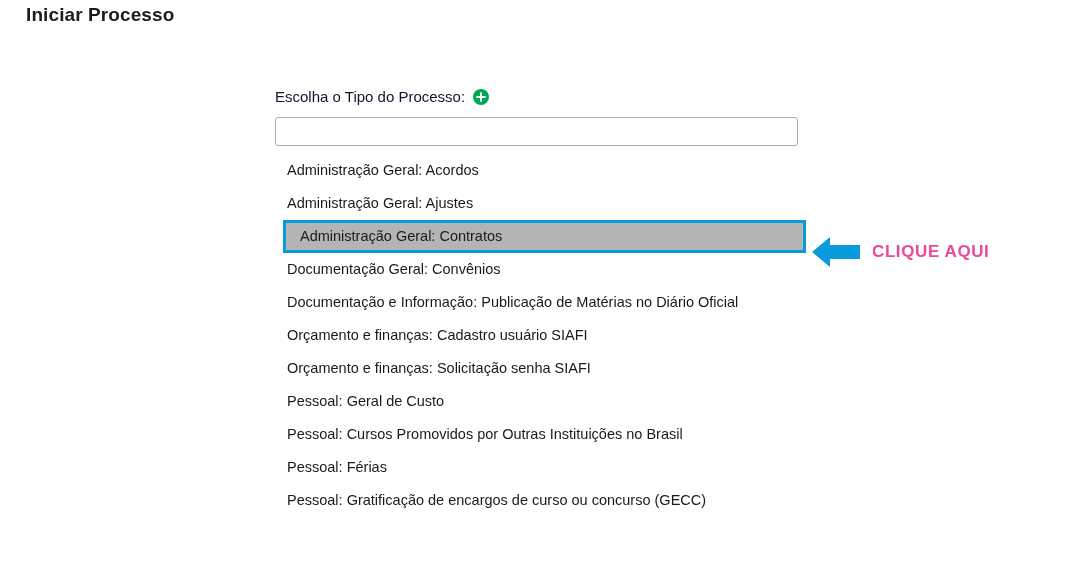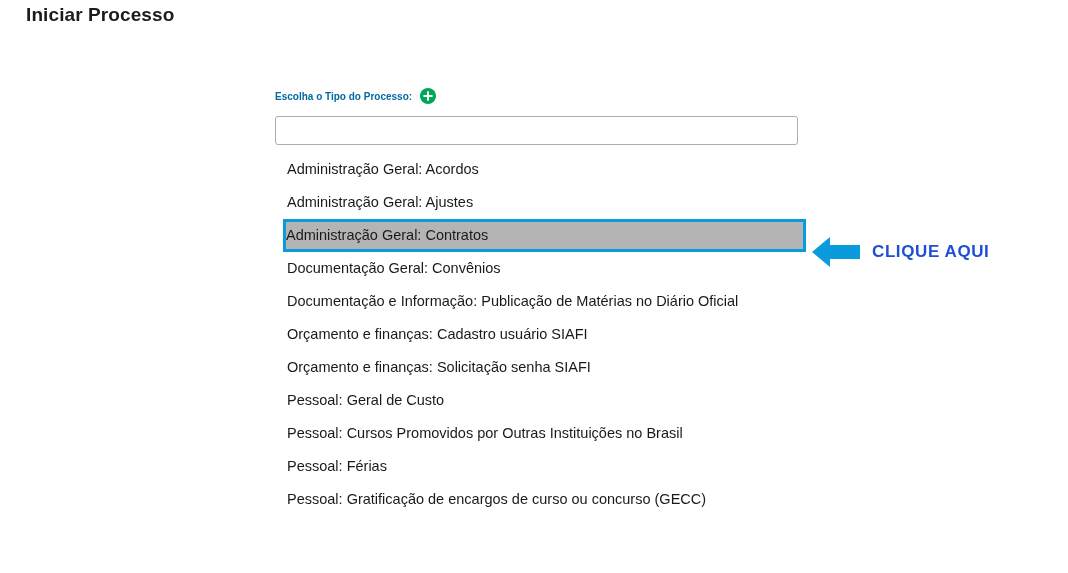--- a/index.html
+++ b/index.html
@@ -30,23 +30,23 @@
     top: 88px;
     width: 760px;
   }
   .field-label-row {
     display: flex;
     align-items: center;
     gap: 8px;
     margin-bottom: 12px;
   }
   .field-label {
-    font-size: 10px;
-    font-weight: bold;
-    color: #0369a1;
+    font-size: 15px;
+    font-weight: normal;
+    color: #0f172a;
   }
   .plus-icon {
     display: inline-block;
     width: 16px;
     height: 16px;
     line-height: 0;
   }
   .search-input {
     box-sizing: border-box;
     width: 523px;
@@ -75,40 +75,40 @@
     font-size: 14.5px;
     color: #1a1a1a;
     padding-left: 4px;
     white-space: nowrap;
   }
   .option-item.selected {
     background: #b4b4b4;
     border: 3px solid #0a9bdc;
     height: 33px;
     line-height: 27px;
-    padding-left: 0;
+    padding-left: 14px;
   }
   
   .callout {
     position: absolute;
     left: 810px;
     top: 232px;
     display: flex;
     align-items: center;
     gap: 10px;
   }
   .callout-arrow {
     width: 52px;
     height: 40px;
     line-height: 0;
   }
   .callout-text {
     font-size: 17px;
     font-weight: bold;
-    color: #1d4ed8;
+    color: #ec4899;
     letter-spacing: 0.6px;
     white-space: nowrap;
   }
 </style>
 </head>
 <body>
 
 <div class="page-title">Iniciar Processo</div>
 
 <div class="content">

